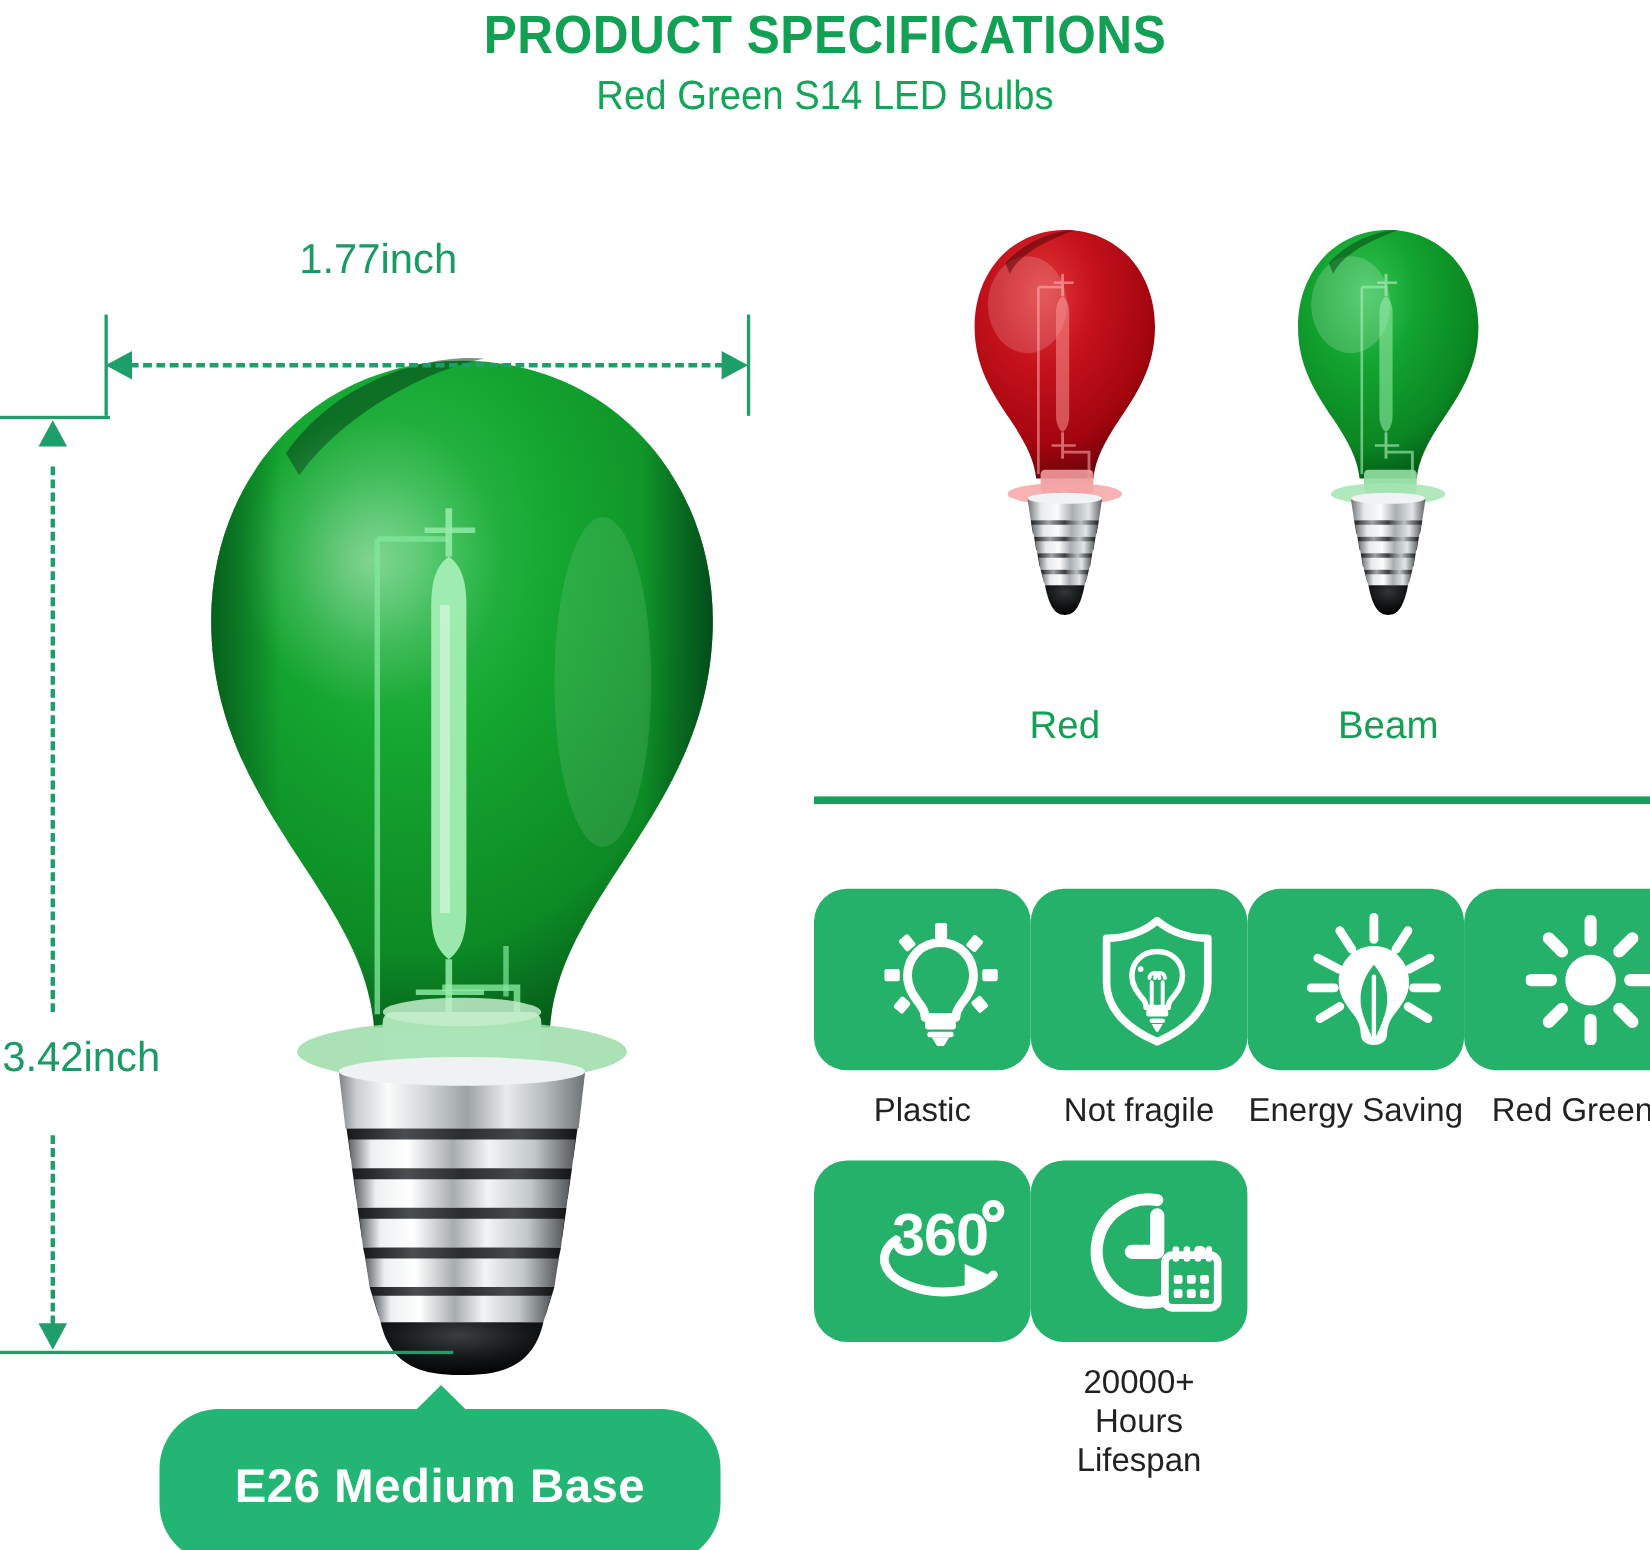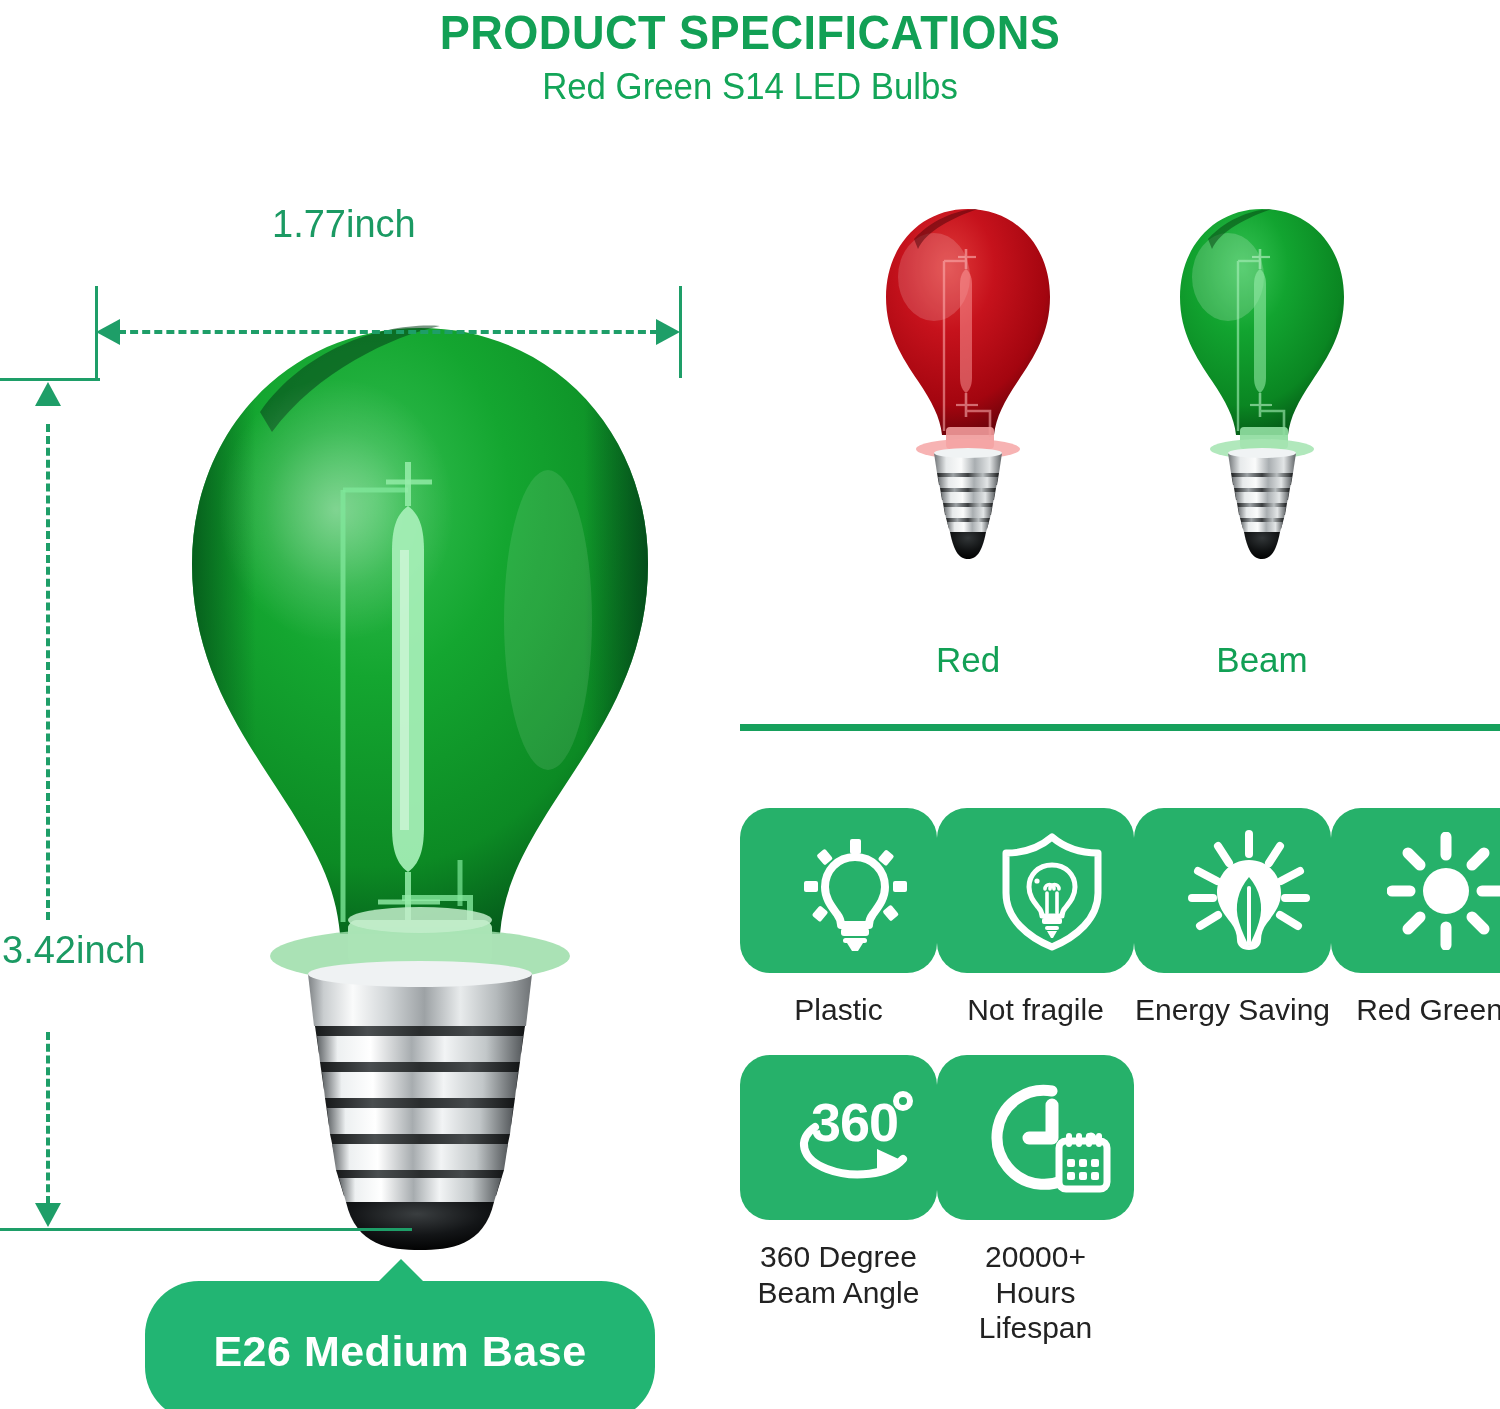--- a/index.html
+++ b/index.html
@@ -44,20 +44,21 @@
     transform: scaleX(0.94);
   }
 
   
   .dim-label {
     position: absolute;
     color: #1B9A63;
     font-size: 38px;
     font-family: "Liberation Sans Narrow", "Liberation Sans", sans-serif;
     white-space: nowrap;
+    margin-top: 12px;
   }
   #dim-w-label { left: 272px; top: 203px; }
   #dim-h-label { left: 2px;   top: 929px; }
 
   .tick-v {
     position: absolute;
     width: 0;
     border-left: 3px solid #1E9E68;
   }
   .tick-h {
@@ -538,22 +539,20 @@
 
     <div class="feature">
       <div class="feature-tile">
         <svg width="128" height="118" viewBox="0 0 128 118">
           <path d="M24 48 C 6 60, 10 80, 36 90 C 62 100, 98 96, 112 80" fill="none" stroke="#FFFFFF" stroke-width="8" stroke-linecap="round"></path>
           <path d="M86 70 L112 82 L86 95 Z" fill="#FFFFFF"></path>
           <text x="20" y="62" font-family="'Liberation Sans Narrow','Liberation Sans',sans-serif" font-size="54" font-weight="700" fill="#FFFFFF" letter-spacing="-1">360</text>
           <circle cx="112" cy="22" r="7" fill="none" stroke="#FFFFFF" stroke-width="6"></circle>
         </svg>
       </div>
-      <div class="feature-label">360 Degree
-Beam Angle</div>
     </div>
 
     <div class="feature">
       <div class="feature-tile">
         <svg width="122" height="122" viewBox="0 0 122 122">
           <path d="M100 61 A47 47 0 1 1 61 14" fill="none" stroke="#FFFFFF" stroke-width="11" stroke-linecap="round"></path>
           <path d="M100 20 L100 61" stroke="#FFFFFF" stroke-width="11" stroke-linecap="round" opacity="0"></path>
           <path d="M61 28 L61 61 L38 61" fill="none" stroke="#FFFFFF" stroke-width="13" stroke-linecap="round" stroke-linejoin="round"></path>
           <g>
             <rect x="68" y="64" width="48" height="48" rx="7" fill="#26B16A" stroke="#FFFFFF" stroke-width="7"></rect>

